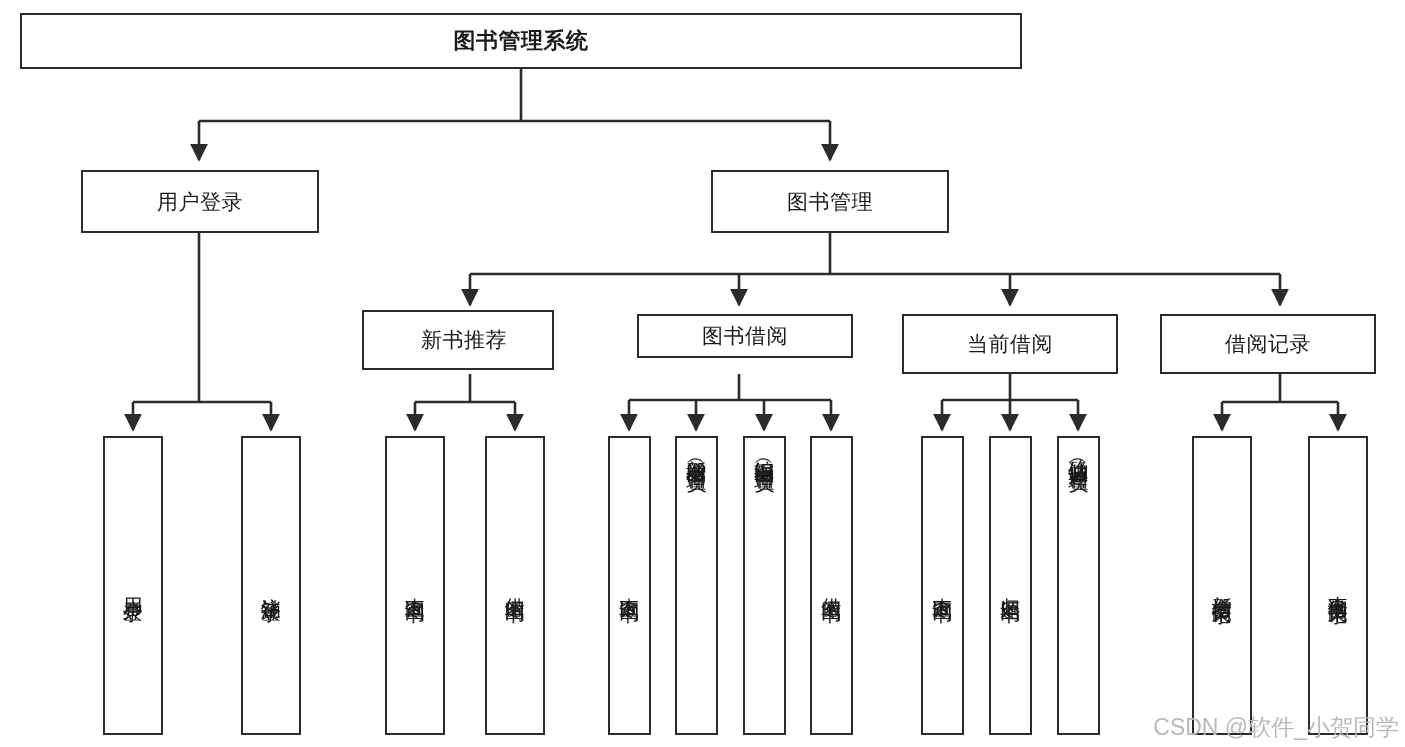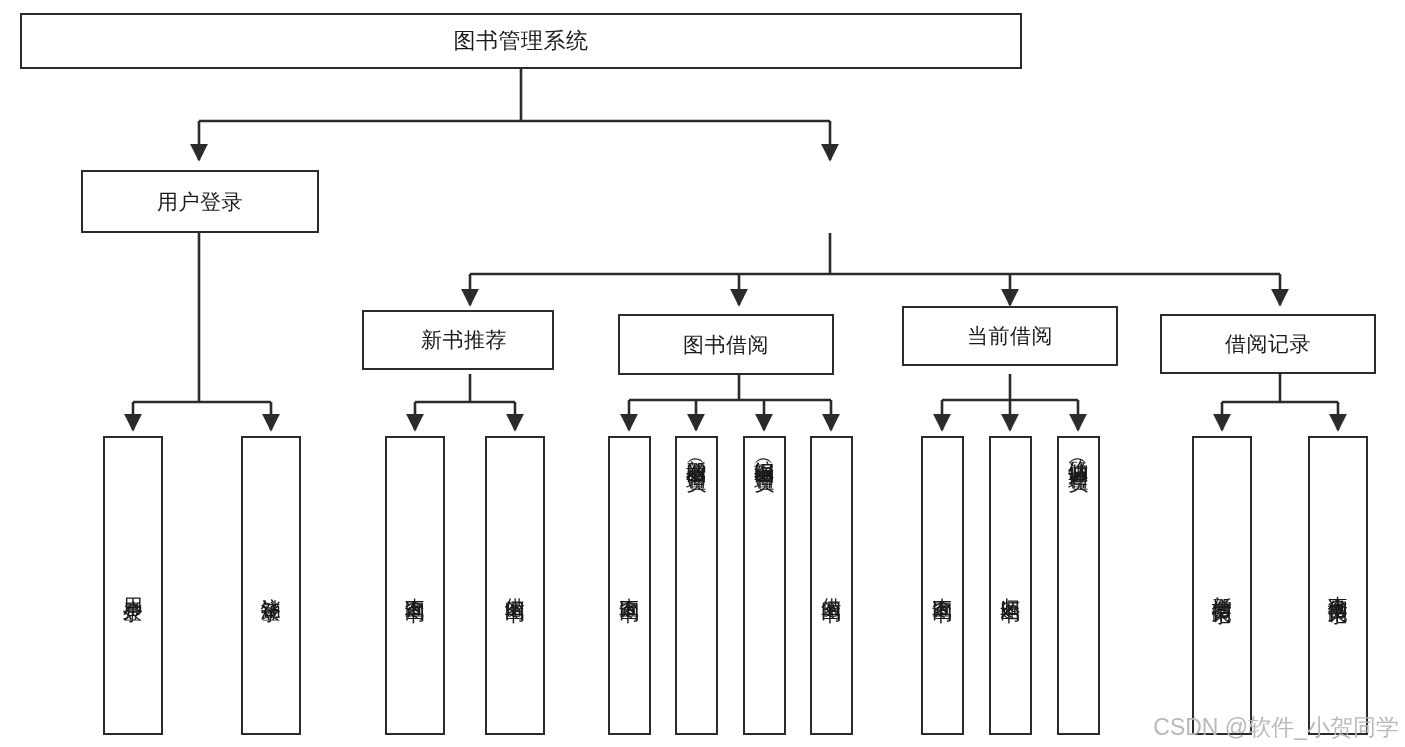--- a/index.html
+++ b/index.html
@@ -126,38 +126,41 @@
       <path d="M 1010 400 L 1010 430" marker-end="url(#arrow)"></path>
       <path d="M 1078 400 L 1078 430" marker-end="url(#arrow)"></path>
 
       <path d="M 1280 374 L 1280 402"></path>
       <path d="M 1222 402 L 1338 402"></path>
       <path d="M 1222 402 L 1222 430" marker-end="url(#arrow)"></path>
       <path d="M 1338 402 L 1338 430" marker-end="url(#arrow)"></path>
     </g>
   </svg>
 
-  <div class="node h root" style="left:20px; top:13px; width:1002px; height:56px;">
+  <div class="node h root" style="left:20px; top:13px; width:1002px; height:56px;font-weight:bold;">
     <span class="label">图书管理系统</span>
   </div>
 
   <div class="node h" style="left:81px; top:170px; width:238px; height:63px;">
     <span class="label">用户登录</span>
   </div>
 
+  <div class="node h" style="left:711px; top:170px; width:238px; height:63px;">
+    <span class="label">图书管理</span>
+  </div>
 
   <div class="node h" style="left:362px; top:310px; width:192px; height:60px;padding-left:12px;">
     <span class="label">新书推荐</span>
   </div>
 
-  <div class="node h" style="left:618px; top:314px; width:216px; height:61px;">
+  <div class="node h" style="left:637px; top:314px; width:216px; height:44px;">
     <span class="label">图书借阅</span>
   </div>
 
-  <div class="node h" style="left:902px; top:306px; width:216px; height:60px;">
+  <div class="node h" style="left:902px; top:314px; width:216px; height:60px;">
     <span class="label">当前借阅</span>
   </div>
 
   <div class="node h" style="left:1160px; top:314px; width:216px; height:60px;">
     <span class="label">借阅记录</span>
   </div>
 
   <div class="node v" style="left:103px; top:436px; width:60px; height:299px;">
     <span class="label">用户登录</span>
   </div>

